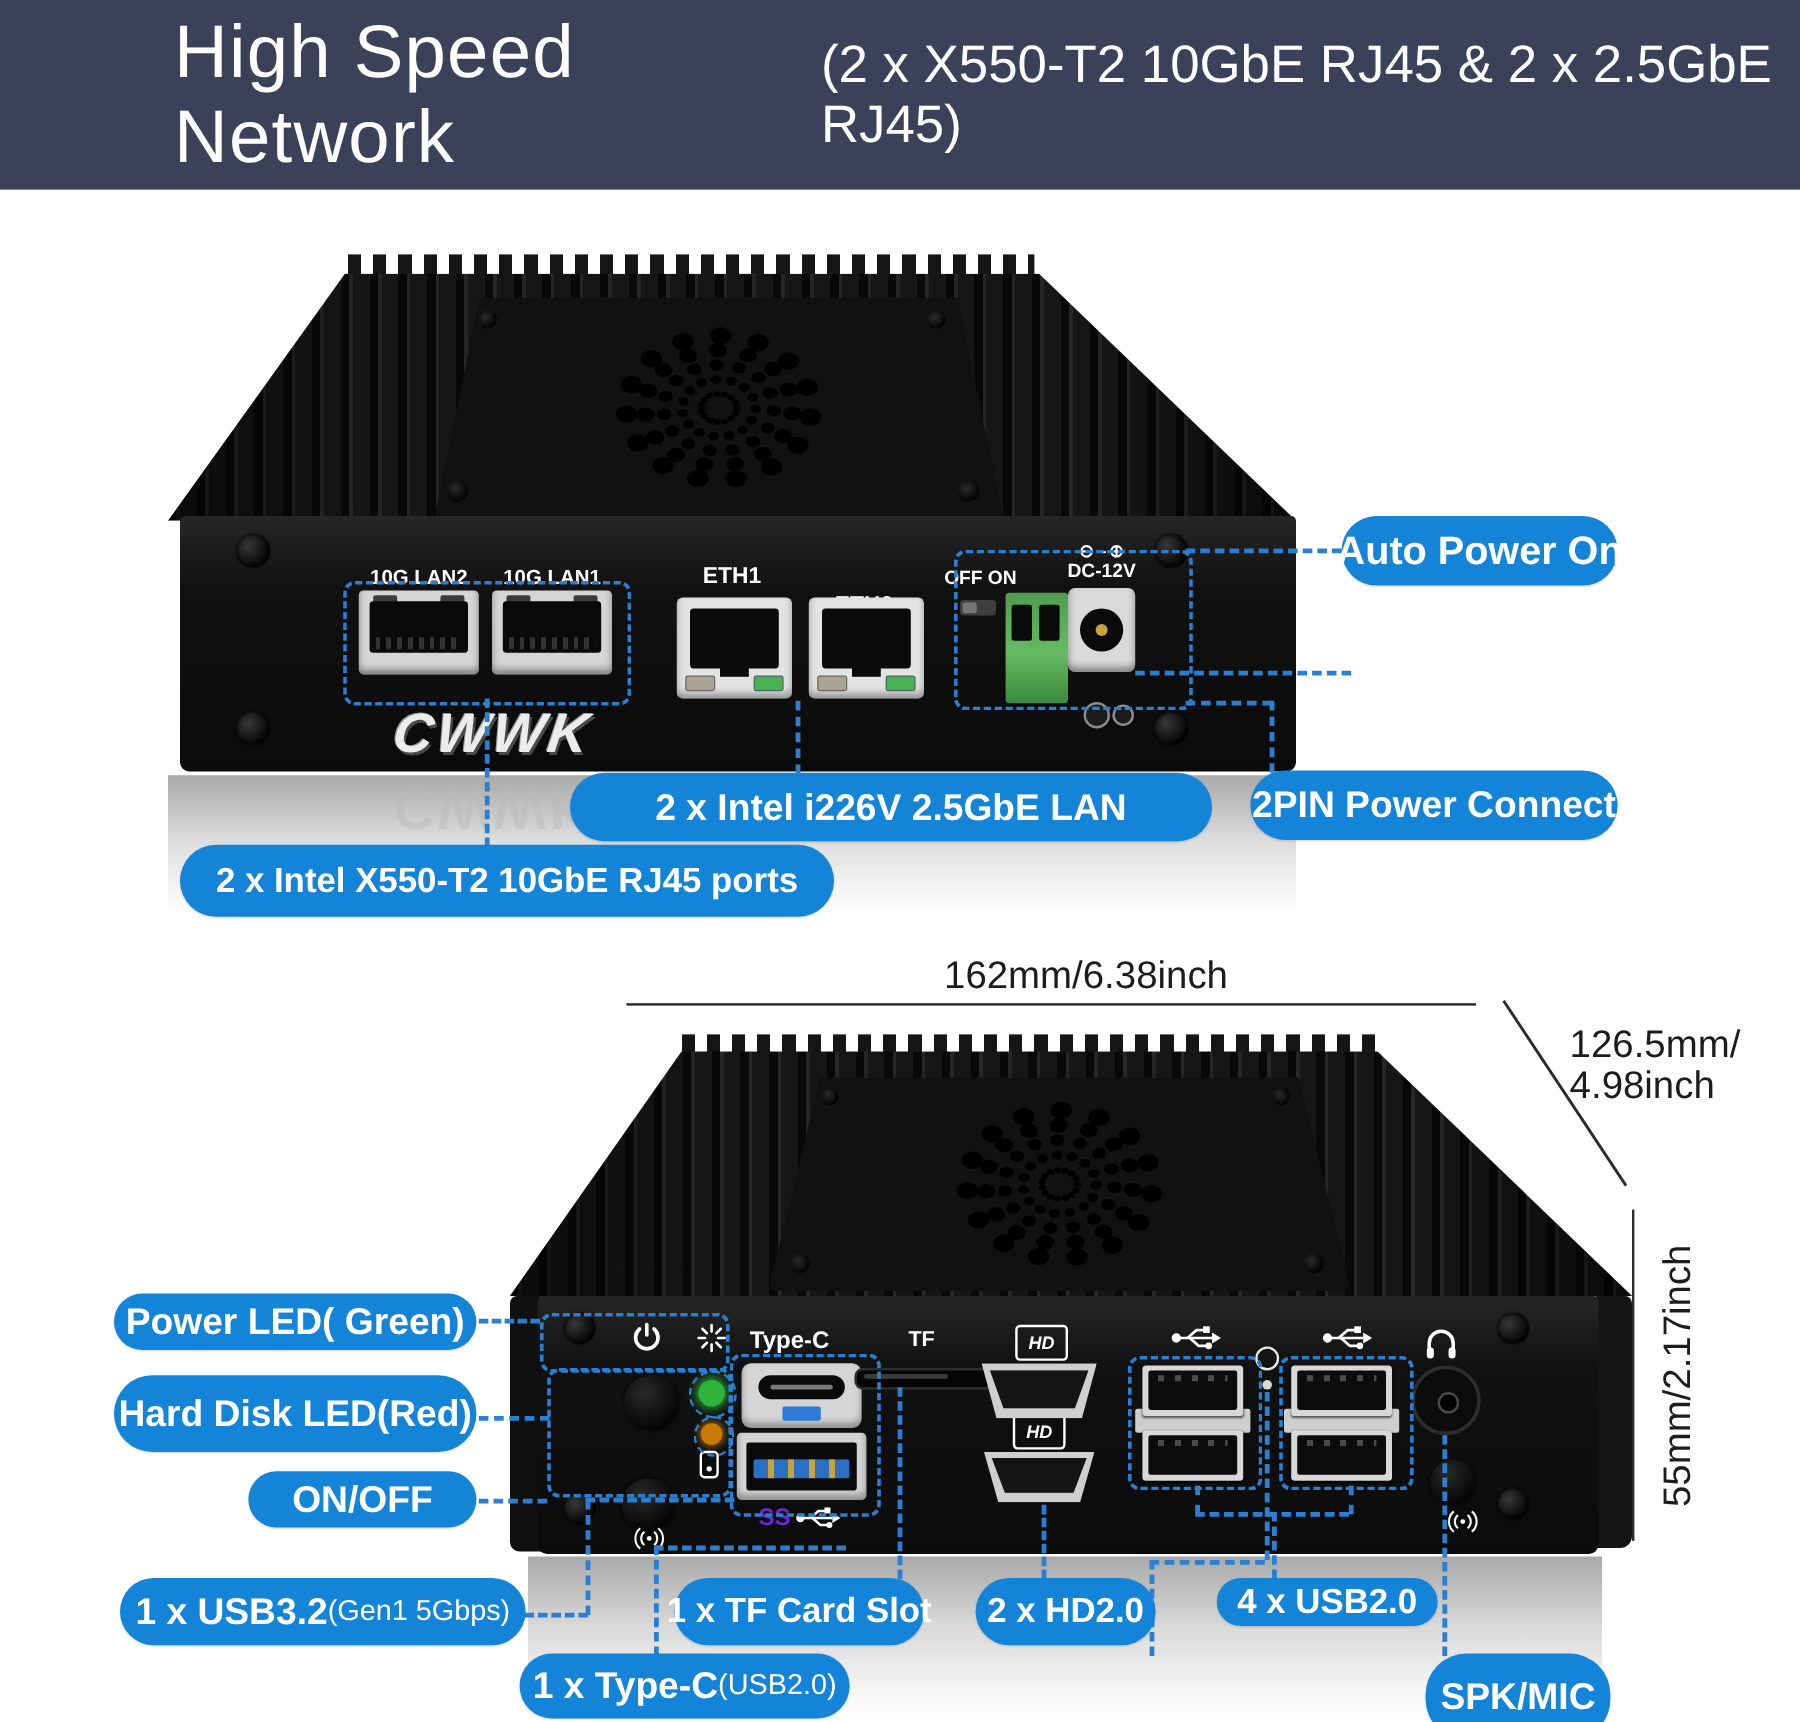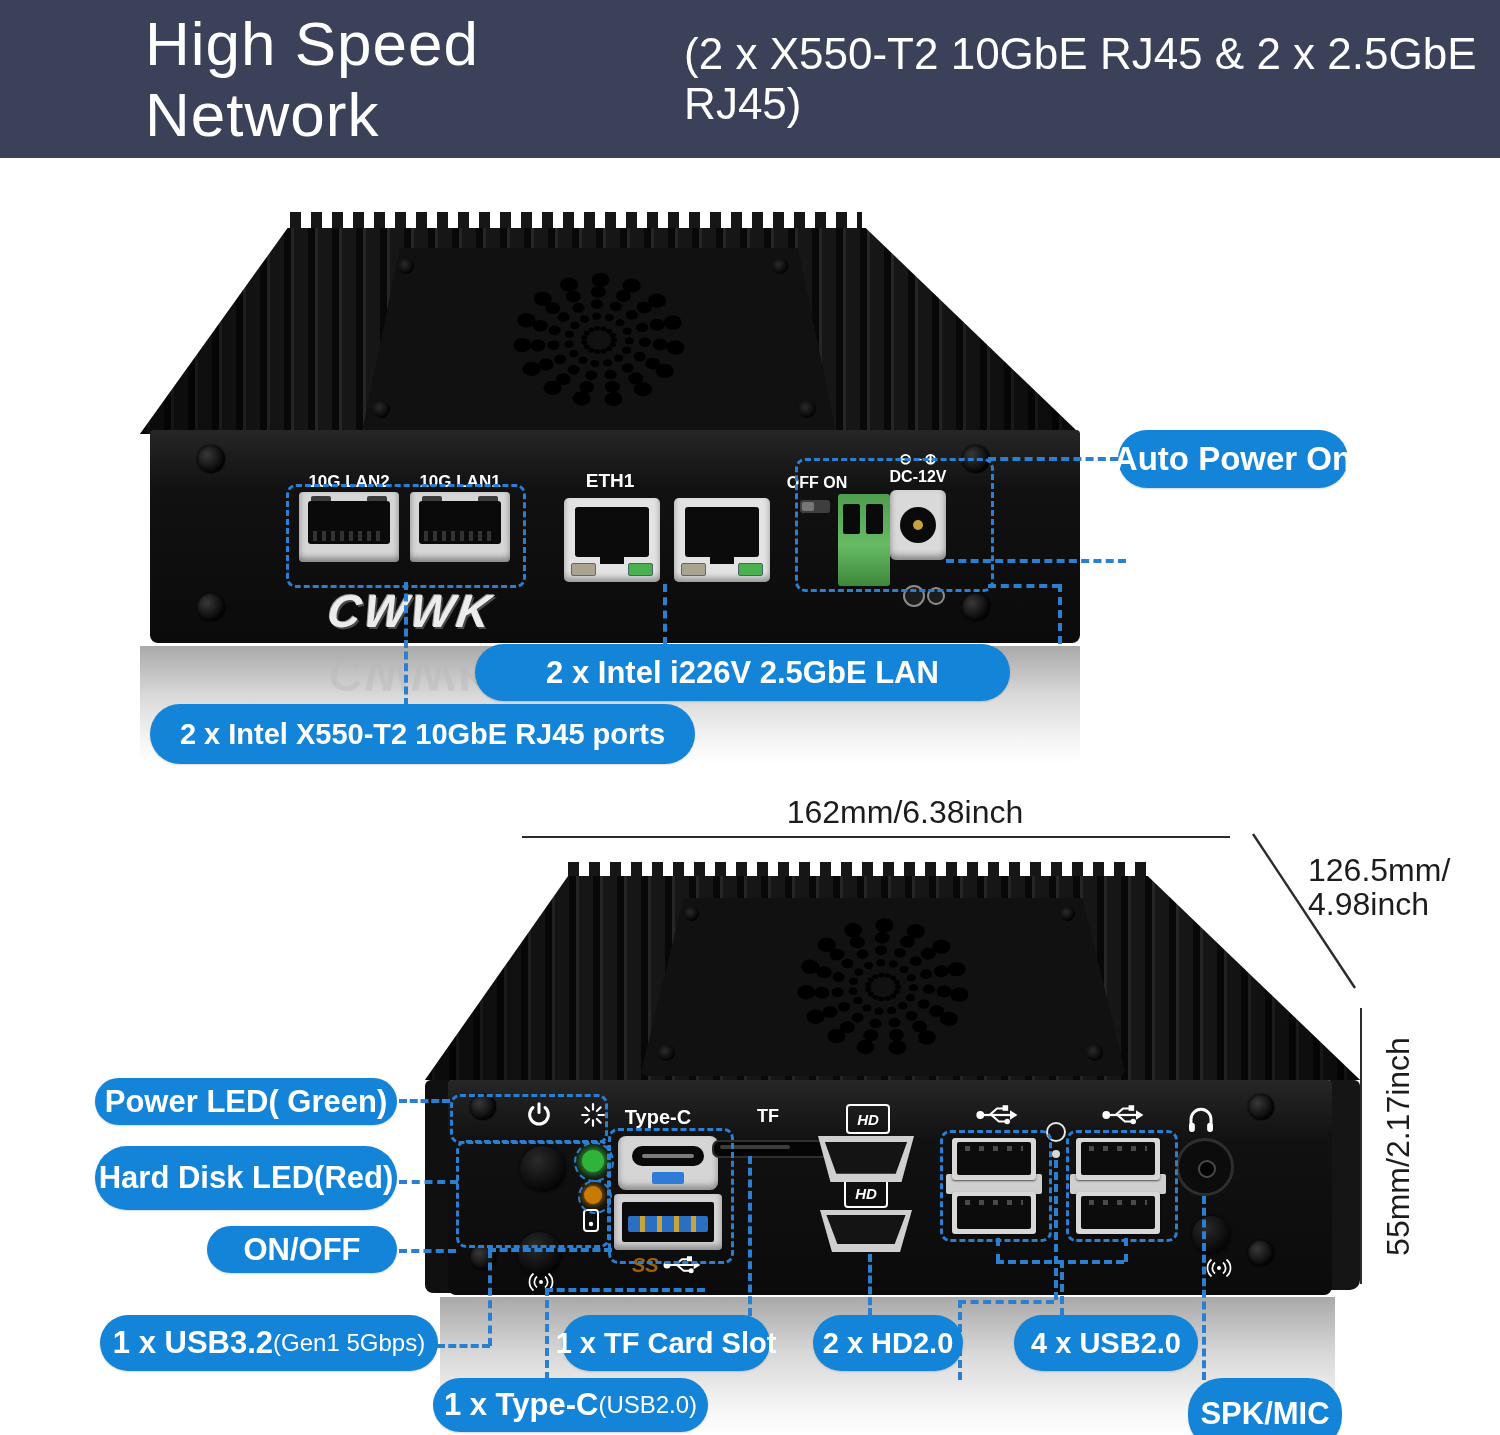--- a/index.html
+++ b/index.html
@@ -233,20 +233,21 @@
 
   <div class="dbox" style="left:795px;top:458px;width:193px;height:128px;"></div>
   <div class="hdash" style="left:988px;top:457px;width:130px;"></div>
   <div class="hdash" style="left:946px;top:559px;width:180px;"></div>
   <div class="hdash" style="left:988px;top:584px;width:72px;"></div>
   <div class="vdash" style="left:1058px;top:584px;height:60px;"></div>
   <div class="vdash" style="left:663px;top:584px;height:61px;"></div>
   <div class="vdash" style="left:404px;top:582px;height:124px;"></div>
 
   <div class="pill" style="left:1118px;top:430px;width:230px;height:58px;font-size:33px;">Auto Power On</div>
+  <div class="pill" style="left:1042px;top:642px;width:306px;height:58px;">2PIN Power Connect</div>
   <div class="pill" style="left:475px;top:644px;width:535px;height:57px;">2 x Intel i226V 2.5GbE LAN</div>
   <div class="pill sm" style="left:150px;top:704px;width:545px;height:60px;">2 x Intel X550-T2 10GbE RJ45 ports</div>
 
   <div class="dim" style="left:725px;top:794px;width:360px;text-align:center;">162mm/6.38inch</div>
   <div class="dimline-h" style="left:522px;top:836px;width:708px;"></div>
   <svg class="icon" style="left:1240px;top:828px;" width="130" height="170" viewBox="0 0 130 170">
     <line x1="13" y1="6" x2="115" y2="160" stroke="#2b2b2b" stroke-width="2.4"></line>
   </svg>
   <div class="dim" style="left:1308px;top:852px;">126.5mm/</div>
   <div class="dim" style="left:1308px;top:886px;">4.98inch</div>
@@ -378,21 +379,21 @@
     <div class="abs" style="left:14px;top:10px;width:72px;height:20px;background:#0a0a0a;border-radius:10px;">
       <div class="abs" style="left:10px;top:8px;width:52px;height:4px;background:#7c7c7c;border-radius:2px;"></div>
     </div>
     <div class="abs" style="left:34px;top:36px;width:32px;height:12px;background:#2f7cd6;border-radius:2px;"></div>
   </div>
   <div class="abs" style="left:614px;top:1194px;width:108px;height:56px;background:#d5d5d5;border-radius:4px;box-shadow:inset 0 -4px 6px rgba(0,0,0,.35);z-index:4;">
     <div class="abs" style="left:8px;top:8px;width:92px;height:40px;background:#0b0b0b;border-radius:2px;"></div>
     <div class="abs" style="left:14px;top:22px;width:80px;height:16px;background:#2b6fc0;border-radius:2px;background-image:repeating-linear-gradient(90deg,rgba(0,0,0,0) 0 12px,#c8a23c 12px 17px);"></div>
   </div>
   <div class="abs" style="left:632px;top:1252px;width:96px;height:26px;display:flex;align-items:center;gap:3px;z-index:5;">
-    <span style="color:#a16207;font-weight:bold;font-size:20px;font-style:italic;">SS</span>
+    <span style="color:#6d28d9;font-weight:bold;font-size:20px;">SS</span>
     <svg width="40" height="24" viewBox="0 0 48 28">
       <g stroke="#fff" stroke-width="2.4" fill="#fff">
         <circle cx="6" cy="14" r="3"></circle>
         <path d="M9 14H38" fill="none"></path>
         <path d="M38 9l8 5-8 5z" stroke="none"></path>
         <path d="M16 14l8-7h7" fill="none"></path>
           <rect x="30" y="3.5" width="6" height="6" stroke="none"></rect>
         <path d="M18 14l8 7h7" fill="none"></path>
           <circle cx="35" cy="21" r="3" stroke="none"></circle>
       </g>
@@ -502,20 +503,20 @@
 
   <div class="pill" style="left:95px;top:1078px;width:302px;height:47px;">Power LED( Green)</div>
   <div class="pill" style="left:95px;top:1146px;width:302px;height:64px;">Hard Disk LED(Red)</div>
   <div class="pill" style="left:207px;top:1226px;width:190px;height:47px;">ON/OFF</div>
   <div class="pill" style="left:100px;top:1315px;width:338px;height:56px;">
     <span>1 x USB3.2</span>
       <span class="sub">(Gen1 5Gbps)</span>
   </div>
   <div class="pill" style="left:562px;top:1315px;width:208px;height:56px;font-size:29px;">1 x TF Card Slot</div>
   <div class="pill" style="left:813px;top:1315px;width:150px;height:56px;font-size:29px;">2 x HD2.0</div>
-  <div class="pill" style="left:1014px;top:1315px;width:184px;height:56px;font-size:29px;">4 x USB2.0</div>
+  <div class="pill" style="left:1014px;top:1315px;width:184px;height:40px;font-size:29px;">4 x USB2.0</div>
   <div class="pill" style="left:433px;top:1378px;width:275px;height:54px;">
     <span>1 x Type-C</span>
       <span class="sub">(USB2.0)</span>
   </div>
   <div class="pill" style="left:1188px;top:1378px;width:154px;height:72px;">SPK/MIC</div>
 
 </div>
 
 </body></html>

